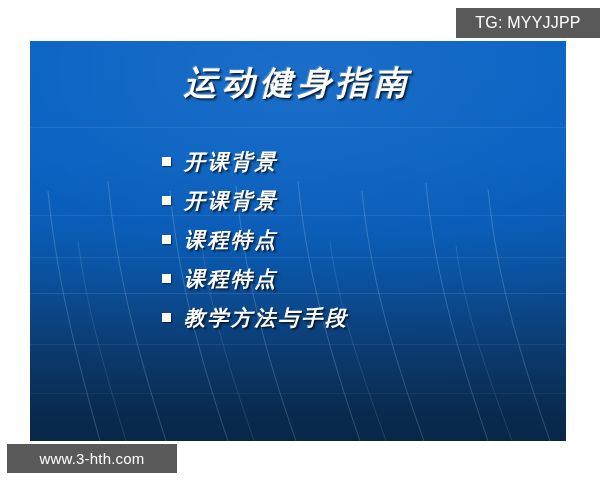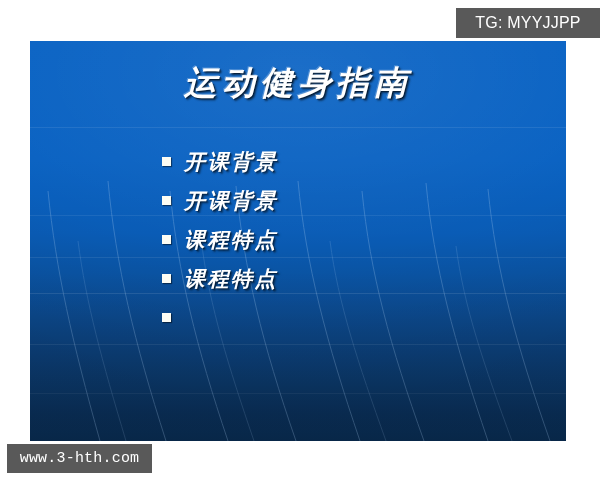--- a/index.html
+++ b/index.html
@@ -147,25 +147,24 @@
     right: 0px;
     top: 8px;
     width: 144px;
     height: 30px;
     font-size: 16px;
     letter-spacing: 0.2px;
   }
   #site-watermark {
     left: 7px;
     top: 444px;
-    width: 145px;
+    width: 170px;
     height: 29px;
     font-size: 15px;
     letter-spacing: 0.2px;
-    font-family: Liberation Mono, monospace;
   }
 </style>
 </head>
 <body>
 
 <div id="slide">
 
   <div class="bands"></div>
 
   <div class="arcs">
@@ -205,20 +204,21 @@
     <li>
       <span class="bullet-marker"></span>
       <span class="bullet-text">课程特点</span>
     </li>
     <li>
       <span class="bullet-marker"></span>
       <span class="bullet-text">课程特点</span>
     </li>
     <li>
       <span class="bullet-marker"></span>
+      <span class="bullet-text">教学方法与手段</span>
     </li>
   </ul>
 
 </div>
 
 <div class="overlay-badge" id="tg-badge">TG: MYYJJPP</div>
 
 <div class="overlay-badge" id="site-watermark">www.3-hth.com</div>
 
 </body></html>

